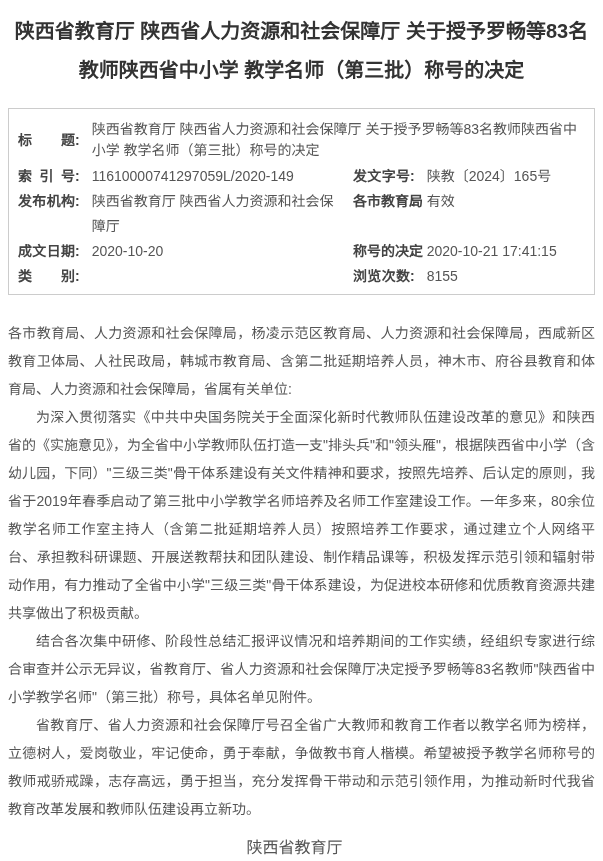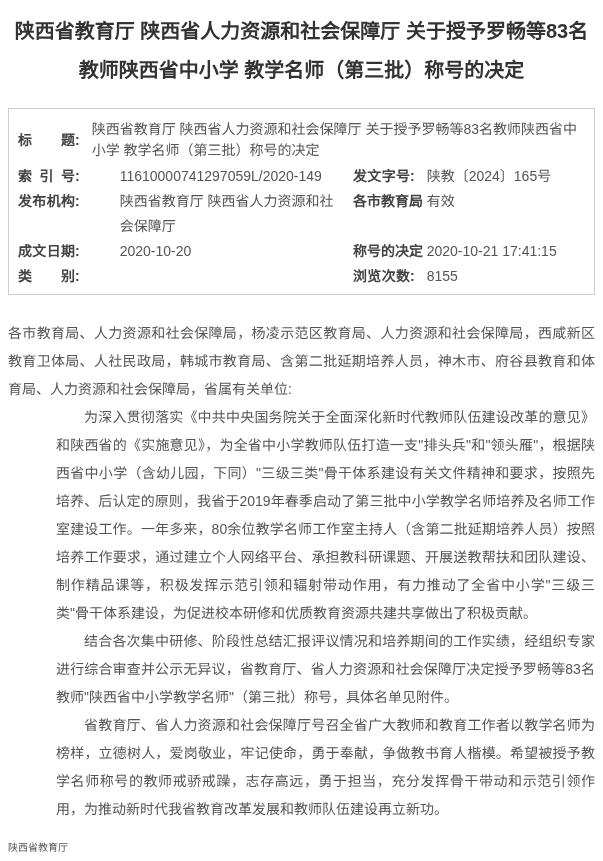--- a/index.html
+++ b/index.html
@@ -30,21 +30,21 @@
     border: 1px solid #cccccc;
     background: #ffffff;
     padding: 7px 0 5px;
     font-size: 14px;
     color: #555555;
   }
   .meta-row { display: flex; line-height: 25px; }
   .meta-row.title-row { line-height: 21px; padding: 3px 0; }
   .meta-cell { display: flex; align-items: flex-start; }
   .meta-cell.full { flex: 1; align-items: center; }
-  .meta-cell.left { width: 335px; gap: 28px; }
+  .meta-cell.left { width: 335px; }
   .meta-cell.right { flex: 1; }
   .label-wrap { white-space: nowrap; padding-left: 9px; font-weight: bold; color: #444444; }
   .meta-label {
     display: inline-block;
     width: 57px;
     text-align: justify;
     text-align-last: justify;
     font-weight: bold;
     color: #444444;
   }
@@ -53,28 +53,28 @@
   .meta-cell.full .meta-value { flex: 1; margin-right: 10px; }
   
   .doc-body {
     margin: 24px 8px 0;
     font-size: 14px;
     line-height: 28px;
     color: #555555;
     text-align: justify;
   }
   .doc-body p { margin: 0; }
-  .doc-body p.indent { text-indent: 2em; margin-left: 48px; }
+  .doc-body p.indent { text-indent: 2em; }
   
   .signature {
     margin: 10px 8px 0;
-    font-size: 10px;
+    font-size: 16px;
     line-height: 29px;
     color: #555555;
-    text-align: left;
+    text-align: center;
     padding-right: 14px;
   }
 </style>
 </head>
 <body>
 
 <div class="page">
 
   <h1 class="doc-title">陕西省教育厅 陕西省人力资源和社会保障厅 关于授予罗畅等83名教师陕西省中小学 教学名师（第三批）称号的决定</h1>
 

